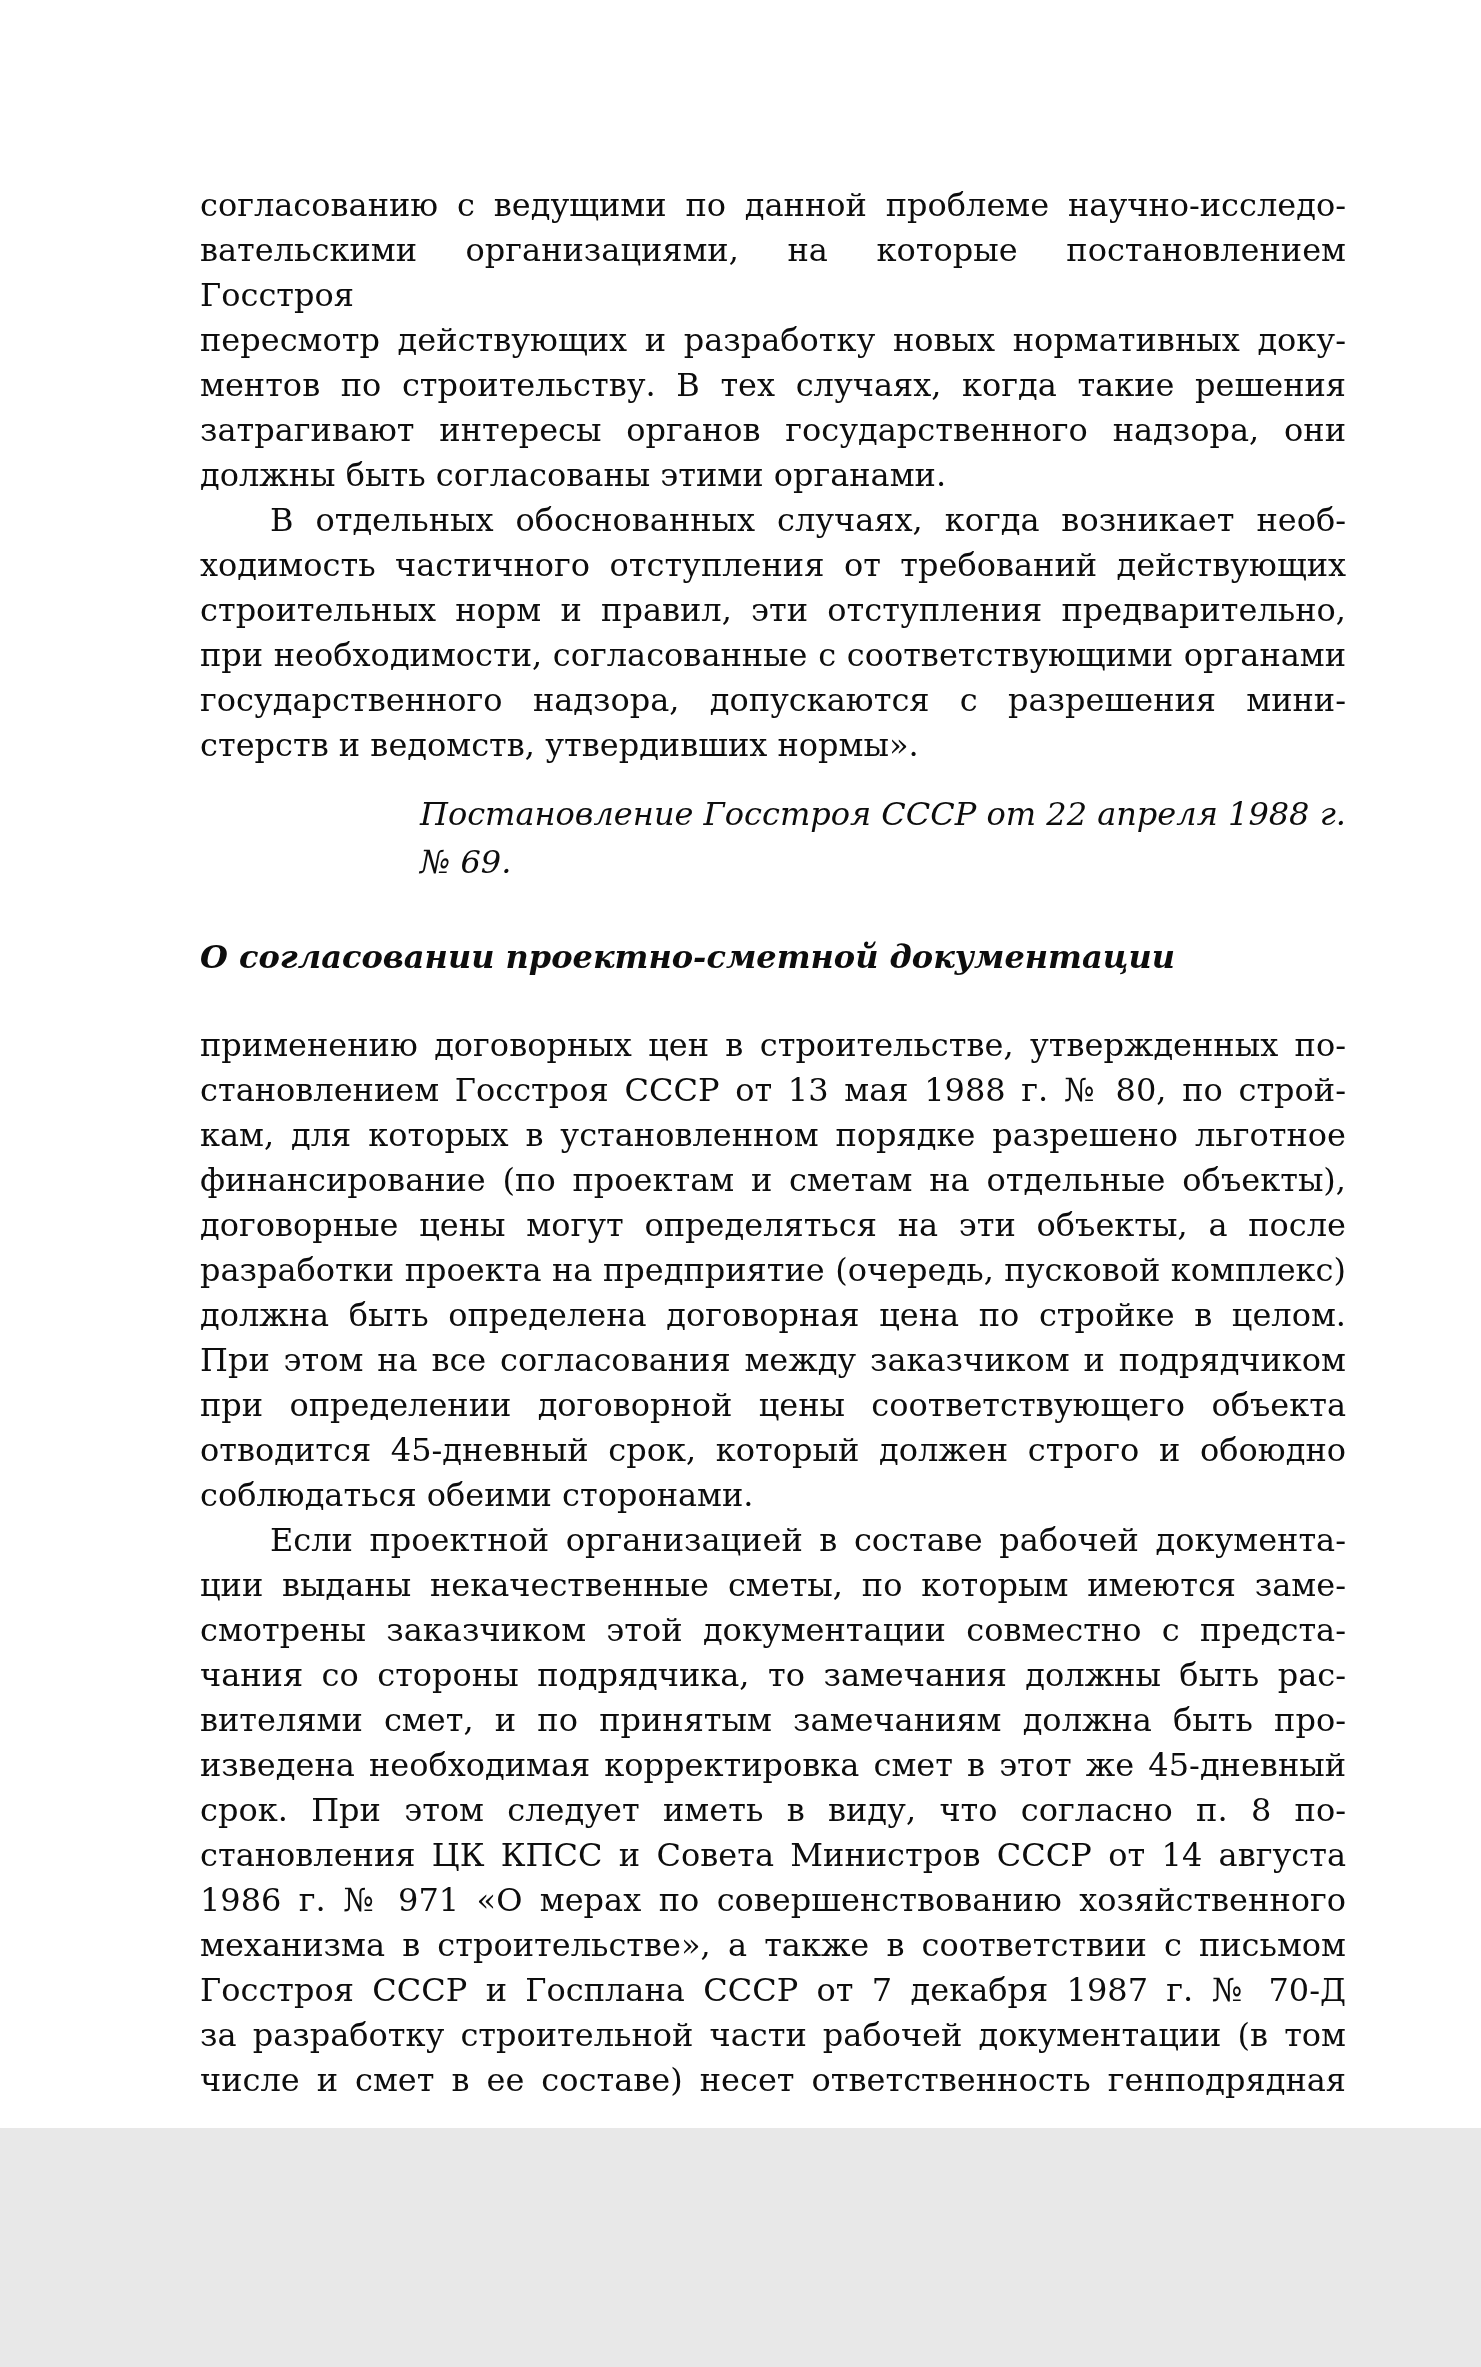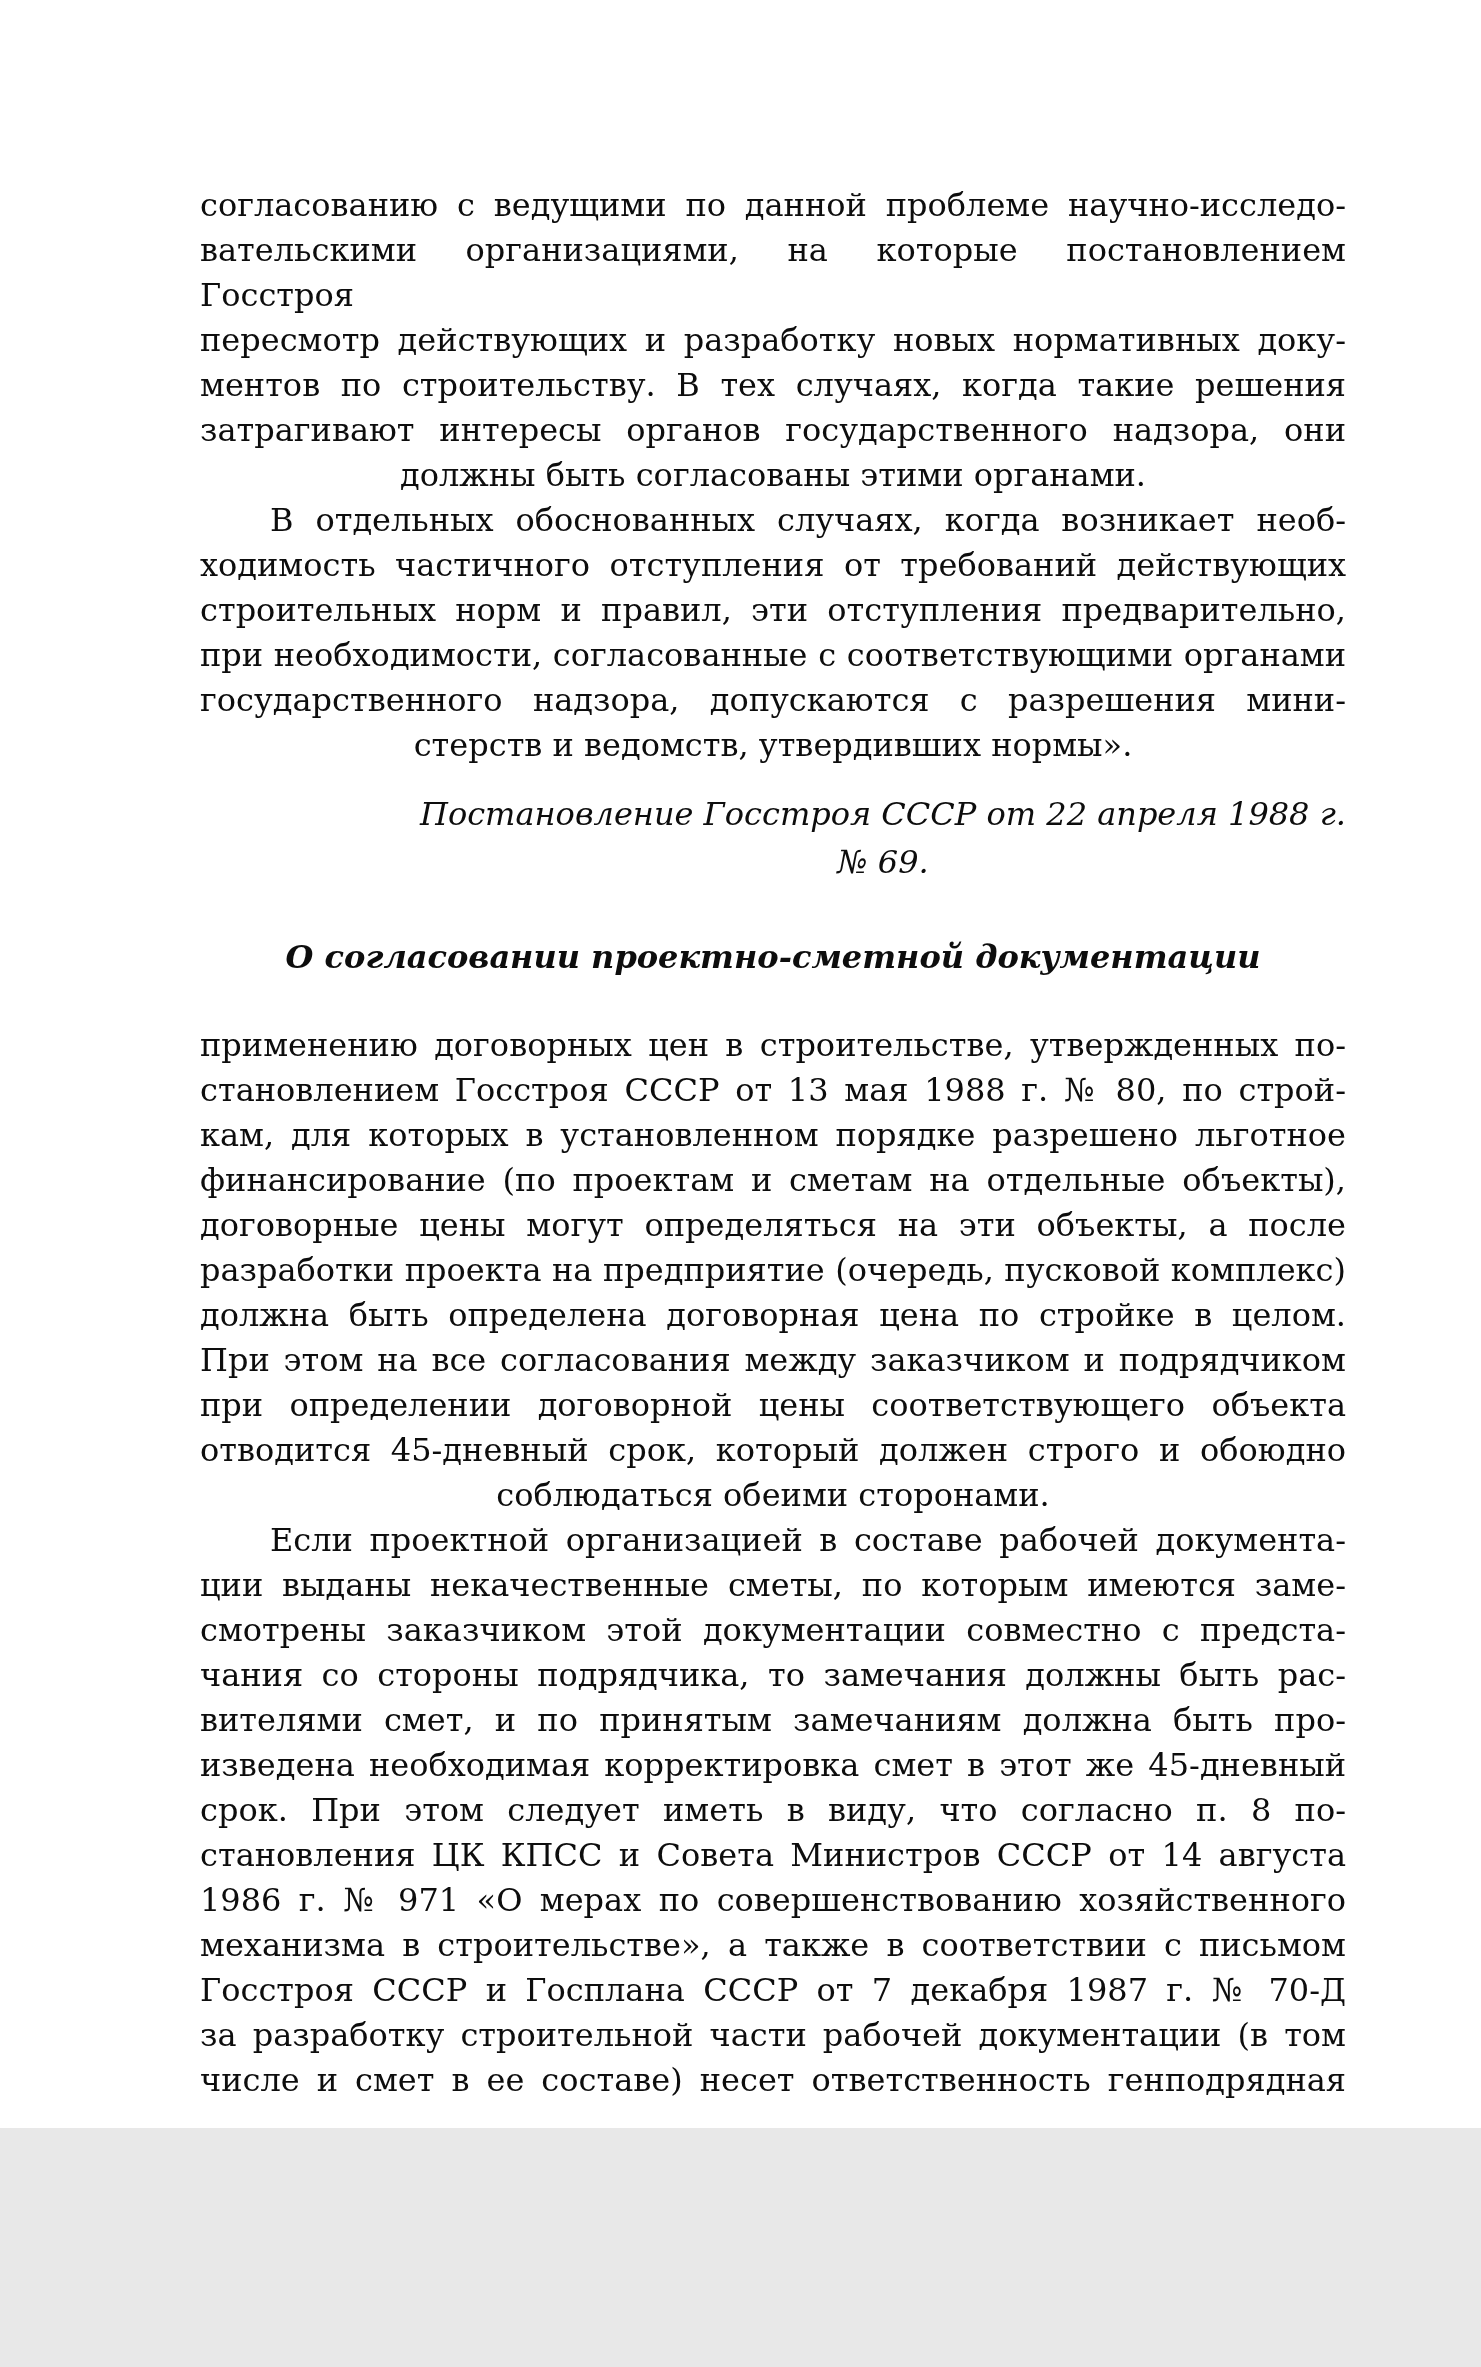--- a/index.html
+++ b/index.html
@@ -21,21 +21,21 @@
   .text-block {
     position: absolute;
     left: 200px;
     top: 183px;
     width: 1146px;
     line-height: 45px;
   }
   .block { margin: 0; }
   .line {
     white-space: normal;
-    text-align: center;
+    text-align: left;
   }
   
   .line.stretch {
     text-align: justify;
     text-align-last: justify;
   }
   .line.indent { text-indent: 70px; }
 
   .block.citation {
     margin-top: 22px;

